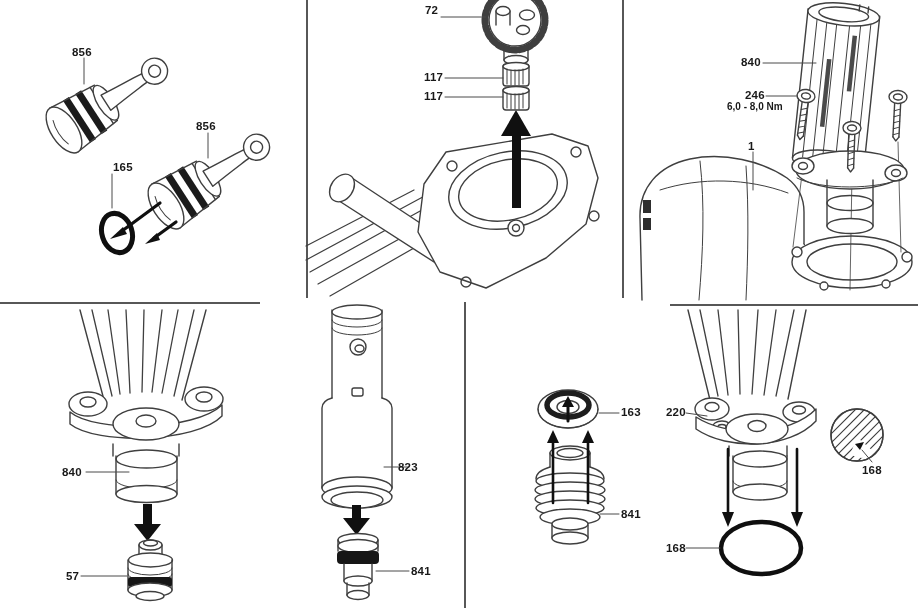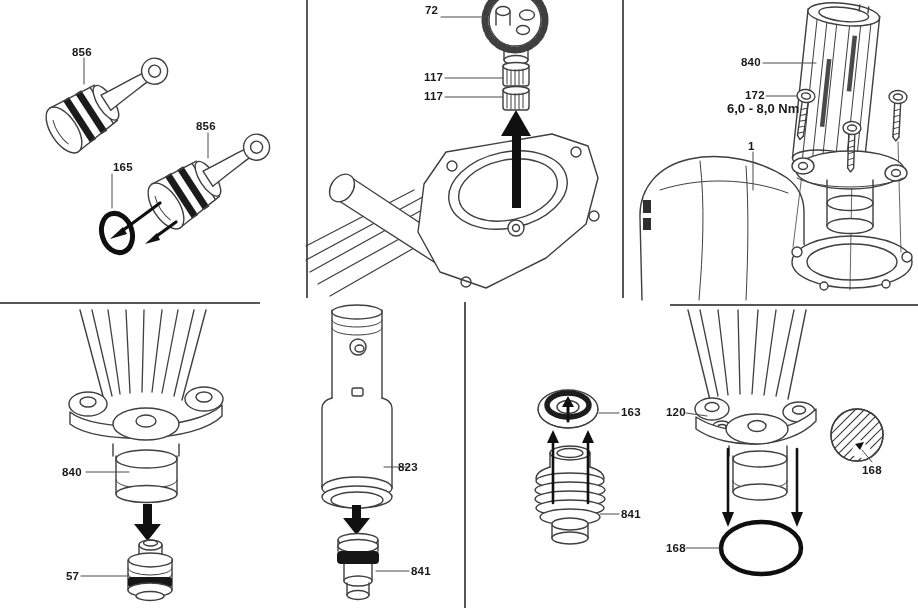--- a/index.html
+++ b/index.html
@@ -1,21 +1,21 @@
 <!DOCTYPE html>
 <html><head>
 <meta charset="utf-8">
 <style>
   html,body{margin:0;padding:0;background:#fff;}
   .canvas{position:relative;width:918px;height:613px;background:#ffffff;overflow:hidden;
           font-family:"Liberation Sans",sans-serif;}
   .divider{position:absolute;background:#575757;}
   .plabel{position:absolute;font:700 11.5px "Liberation Sans",sans-serif;color:#191919;
           letter-spacing:.2px;white-space:nowrap;}
-  .plabel.small{font-size:13px;letter-spacing:0;}
+  .plabel.small{font-size:10px;letter-spacing:0;}
   svg.art{position:absolute;left:0;top:0;}
 </style>
 </head>
 <body>
 
 <div class="canvas">
 
   <div class="divider" style="left:306px;top:0;width:2px;height:298px;"></div>
   <div class="divider" style="left:622px;top:0;width:2px;height:298px;"></div>
   <div class="divider" style="left:464px;top:302px;width:2px;height:306px;"></div>
@@ -289,30 +289,30 @@
 
   <span class="plabel" style="left:72px;top:46px;">856</span>
   <span class="plabel" style="left:196px;top:120px;">856</span>
   <span class="plabel" style="left:101px;top:161px;margin-left:12px;">165</span>
 
   <span class="plabel" style="left:425px;top:4px;text-align:right;">72</span>
   <span class="plabel" style="left:424px;top:71px;">117</span>
   <span class="plabel" style="left:424px;top:90px;">117</span>
 
   <span class="plabel" style="left:741px;top:56px;">840</span>
-  <span class="plabel" style="left:745px;top:89px;">172</span>
+  <span class="plabel" style="left:745px;top:89px;">246</span>
   <span class="plabel small" style="left:727px;top:101px;">6,0 - 8,0 Nm</span>
   <span class="plabel" style="left:748px;top:140px;">1</span>
 
   <span class="plabel" style="left:62px;top:466px;">840</span>
   <span class="plabel" style="left:66px;top:570px;text-align:center;">57</span>
 
   <span class="plabel" style="left:398px;top:461px;">823</span>
   <span class="plabel" style="left:411px;top:565px;">841</span>
 
   <span class="plabel" style="left:621px;top:406px;text-align:center;">163</span>
   <span class="plabel" style="left:621px;top:508px;">841</span>
 
-  <span class="plabel" style="left:666px;top:406px;">120</span>
+  <span class="plabel" style="left:666px;top:406px;">220</span>
   <span class="plabel" style="left:666px;top:542px;">168</span>
   <span class="plabel" style="left:862px;top:464px;">168</span>
 
 </div>
 
 </body></html>

